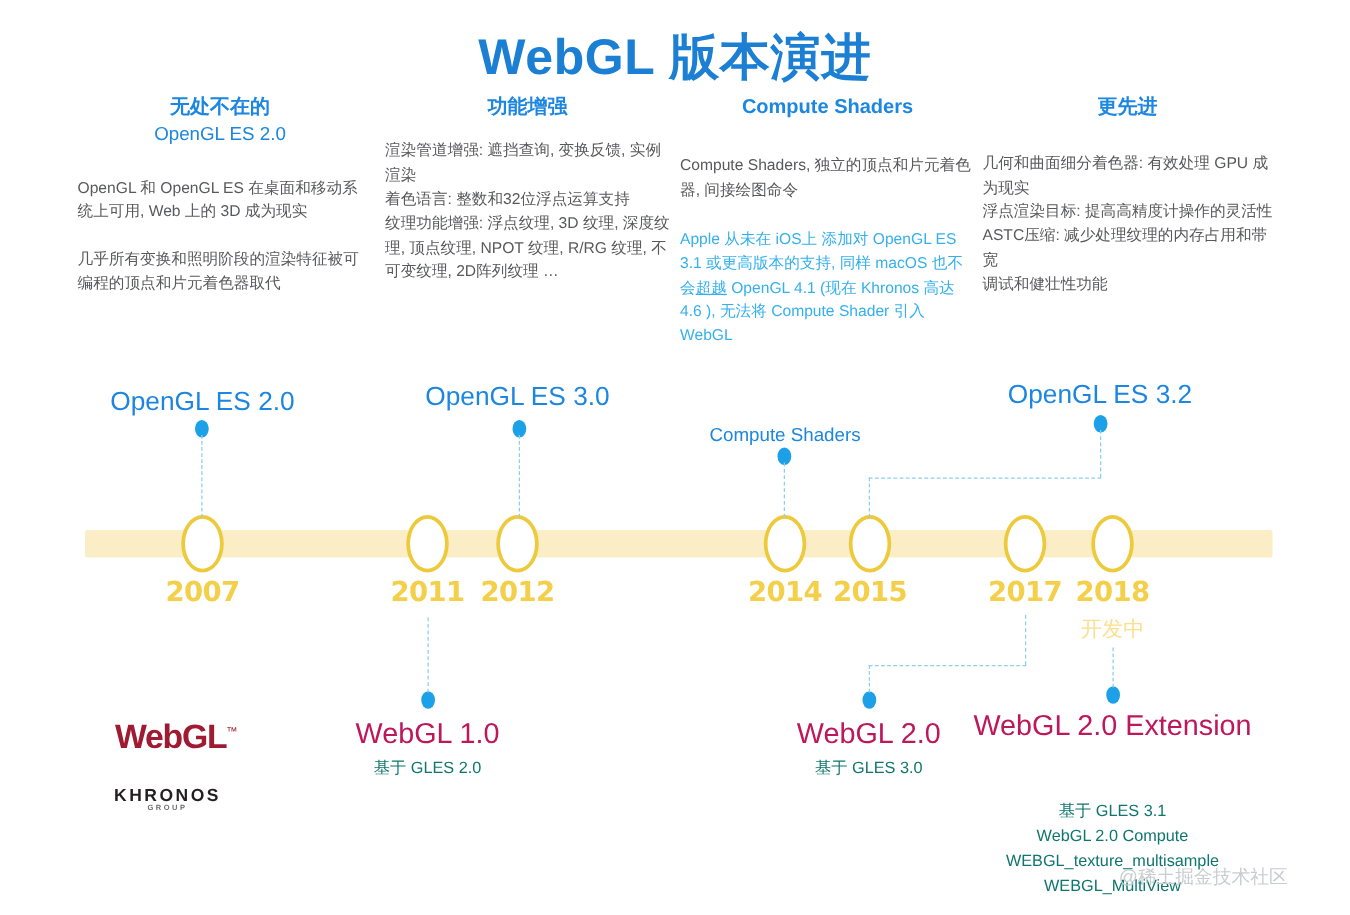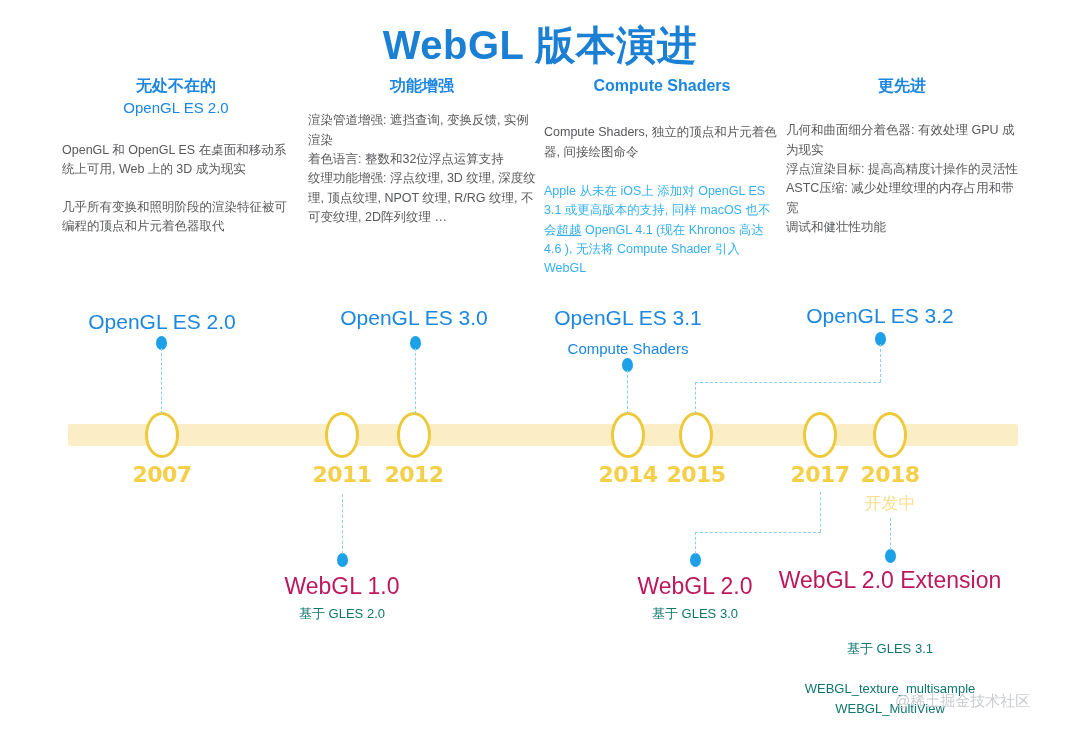--- a/index.html
+++ b/index.html
@@ -188,21 +188,20 @@
   <div class="year" style="left:302px;">2011</div>
   <div class="year" style="left:374px;">2012</div>
   <div class="year" style="left:588px;">2014</div>
   <div class="year" style="left:656px;">2015</div>
   <div class="year" style="left:780px;">2017</div>
   <div class="year" style="left:850px;">2018</div>
   <div class="year-note" style="left:845px;">开发中</div>
 
   <div class="es-label" style="left:52px; top:310px;">OpenGL ES 2.0</div>
   <div class="es-label" style="left:304px; top:306px;">OpenGL ES 3.0</div>
-  <div class="es-label" style="left:518px; top:306px;">OpenGL ES 3.1</div>
   <div class="es-sub" style="left:528px; top:340px;">Compute Shaders</div>
   <div class="es-label" style="left:770px; top:304px;">OpenGL ES 3.2</div>
 
   <div class="dot" style="left:156px; top:336px;"></div>
   <div class="dot" style="left:410px; top:336px;"></div>
   <div class="dot" style="left:622px; top:358px;"></div>
   <div class="dot" style="left:875px; top:332px;"></div>
 
   <div class="vline" style="left:161px; top:348px; height:66px;"></div>
   <div class="vline" style="left:415px; top:348px; height:66px;"></div>
@@ -212,29 +211,38 @@
   <div class="vline" style="left:695px; top:382px; height:32px;"></div>
 
   <div class="wg-label" style="left:222px; top:572px;">WebGL 1.0</div>
   <div class="wg-sub" style="left:222px; top:605px;">基于 GLES 2.0</div>
 
   <div class="wg-label" style="left:575px; top:572px;">WebGL 2.0</div>
   <div class="wg-sub" style="left:575px; top:605px;">基于 GLES 3.0</div>
 
   <div class="wg-label" style="left:770px; top:566px;">WebGL 2.0 Extension</div>
   <div class="wg-sub" style="left:770px; top:640px;">基于 GLES 3.1</div>
+  <div class="wg-sub" style="left:770px; top:660px;">WebGL 2.0 Compute</div>
   <div class="wg-sub" style="left:770px; top:680px;">WEBGL_texture_multisample</div>
   <div class="wg-sub" style="left:770px; top:700px;">WEBGL_MultiView</div>
 
   <div class="dot" style="left:337px; top:553px;"></div>
   <div class="dot" style="left:690px; top:553px;"></div>
   <div class="dot" style="left:885px; top:549px;"></div>
 
   <div class="vline" style="left:342px; top:494px; height:60px;"></div>
   <div class="vline" style="left:820px; top:492px; height:40px;"></div>
   <div class="hline" style="left:695px; top:532px; width:126px;"></div>
   <div class="vline" style="left:695px; top:532px; height:22px;"></div>
   <div class="vline" style="left:890px; top:518px; height:32px;"></div>
 
+  <div class="logo">
+    <svg width="120" height="70" viewBox="0 0 120 70">
+      <path d="M46 6 A28 28 0 1 0 46 62 A22 22 0 1 1 46 6 Z" fill="#9e1b32"></path>
+    </svg>
+    <div class="logo-text"><span>WebGL</span><span class="logo-tm">™</span></div>
+    <div class="khronos">KHRONOS</div>
+    <div class="khronos-sub">GROUP</div>
+  </div>
 
   <div class="watermark">@稀土掘金技术社区</div>
 
 </div>
 
 </body></html>

